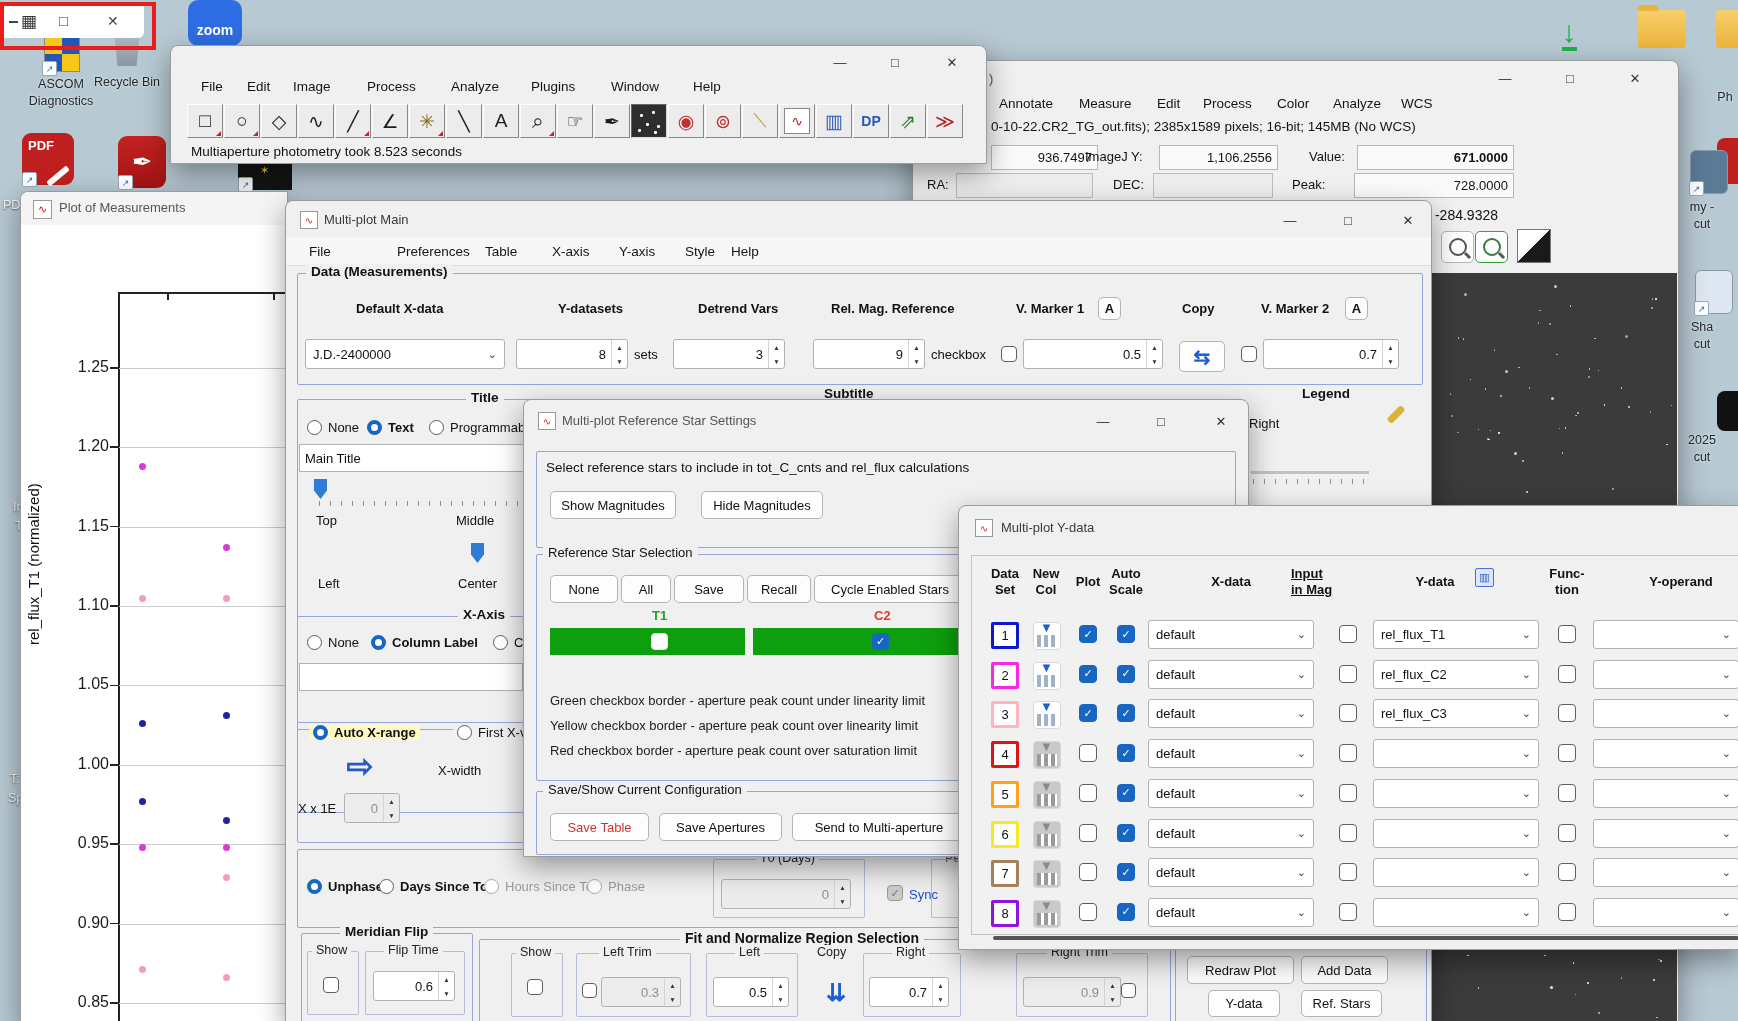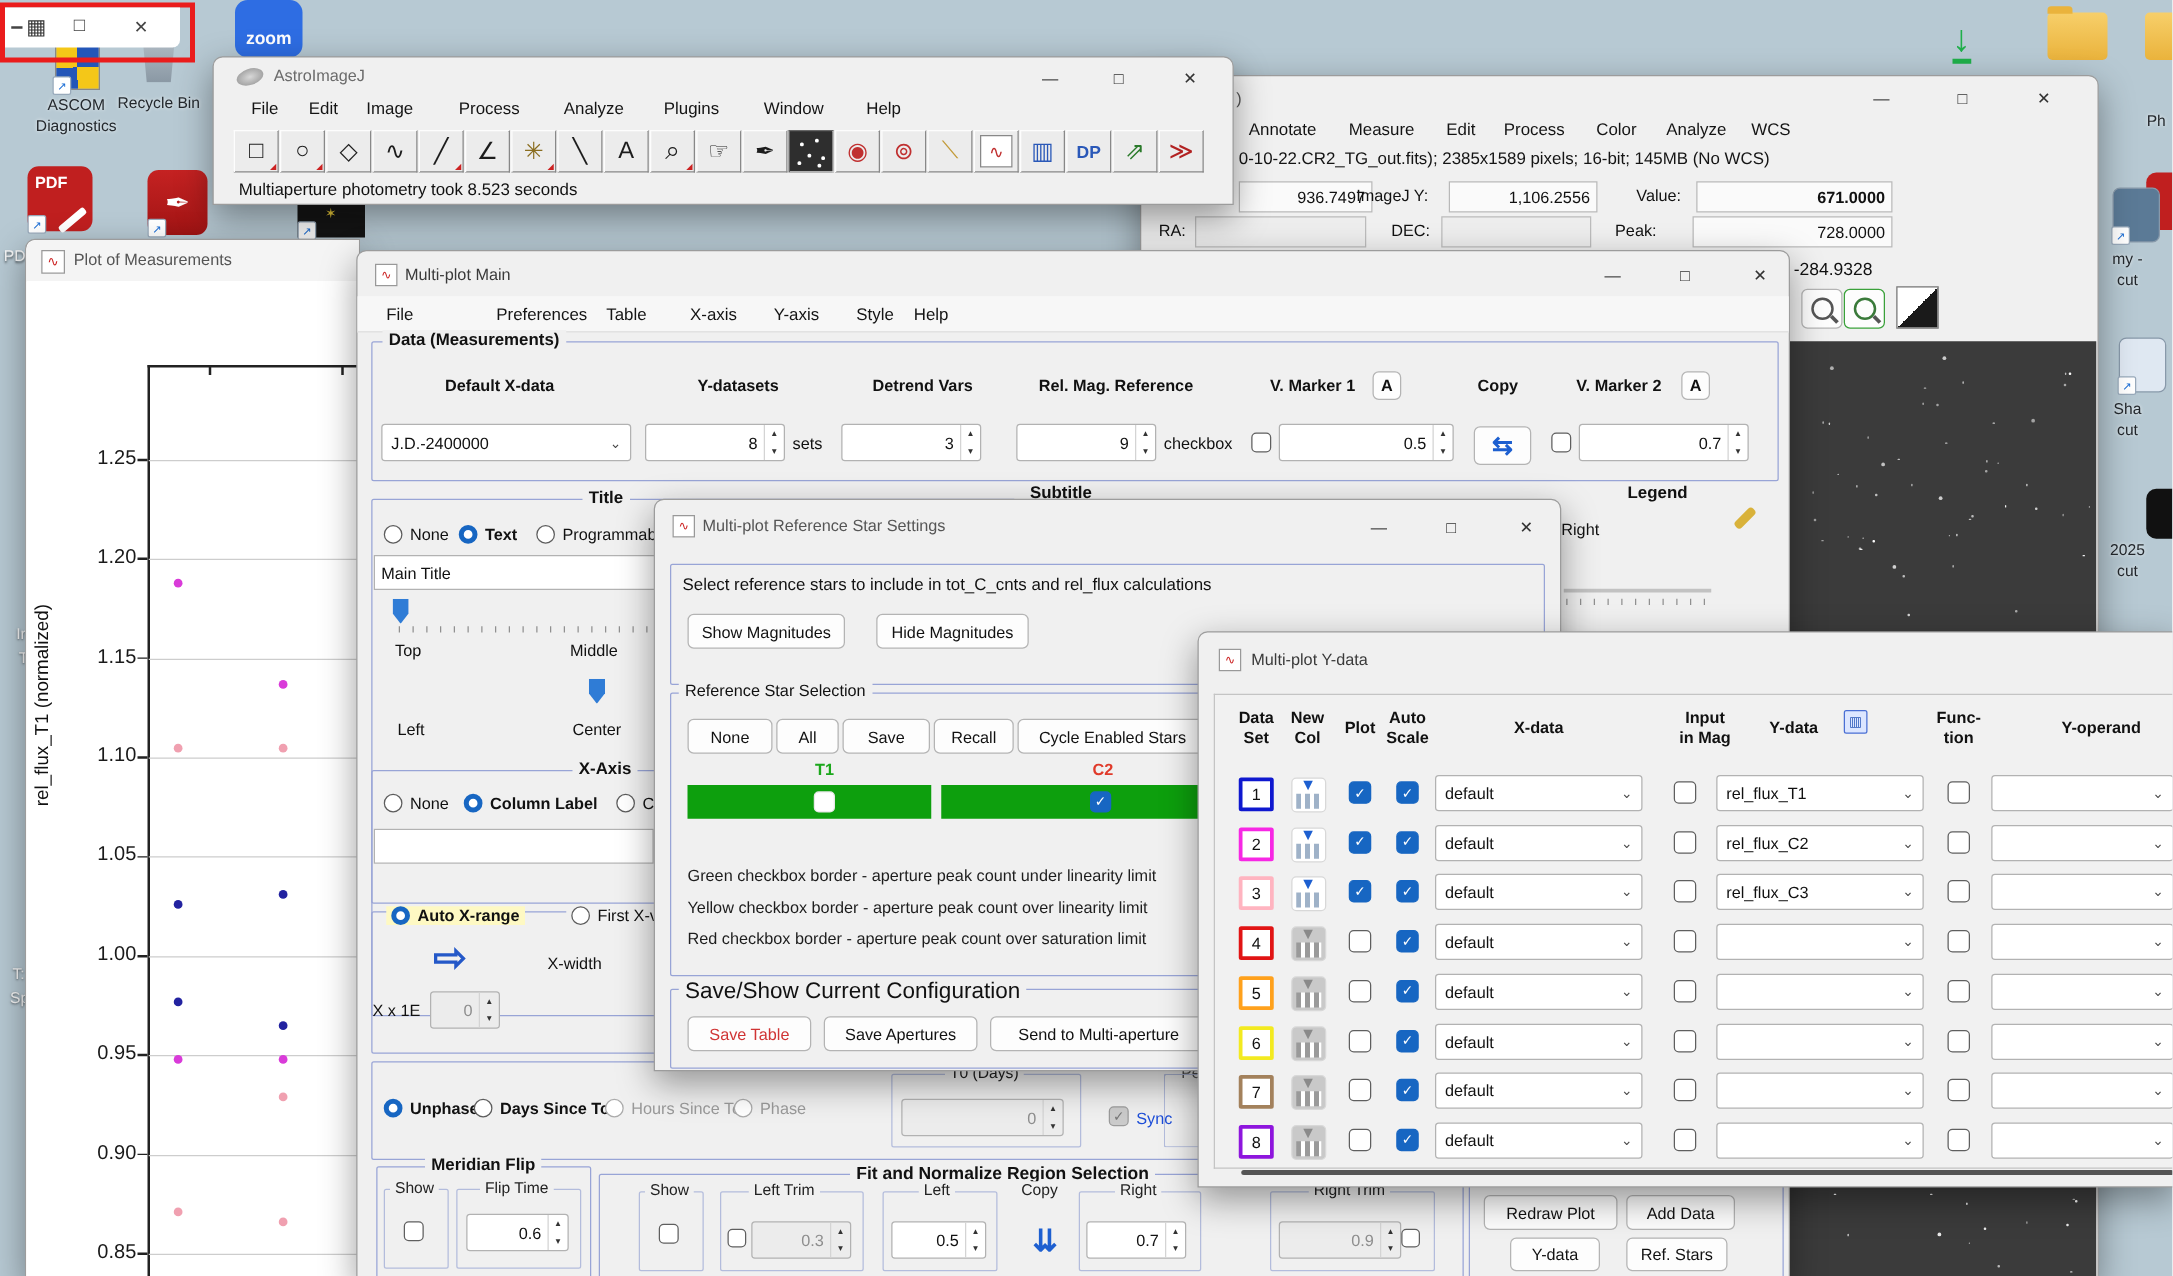--- a/index.html
+++ b/index.html
@@ -295,24 +295,20 @@
   <div class="abs" style="left:0;top:2px;width:148px;height:40px;border:4px solid #ea1c1c;z-index:9;background:transparent">
     <div class="abs" style="left:0;top:0;width:140px;height:32px;background:#fff;border-radius:0 0 6px 0">
       <span style="position:absolute;left:5px;top:15px;width:9px;height:2px;background:#444"></span>
       <span style="position:absolute;left:17px;top:5px;font-size:17px;color:#333">▦</span>
       <span style="position:absolute;left:55px;top:6px;font-size:15px;color:#444">□</span>
       <span style="position:absolute;left:103px;top:7px;font-size:14px;color:#444">✕</span>
     </div>
   </div>
 
   <div class="win" style="left:170px;top:45px;width:815px;height:117px;z-index:2">
-    <div class="abs" style="left:0;top:0;right:0;height:30px">
-      <span style="position:absolute;left:18px;top:9px;width:22px;height:13px;background:radial-gradient(#d8d8d8,#8f8f8f);border-radius:50%;transform:rotate(-18deg)"></span>
-      <span class="tt" style="left:48px;top:7px;color:#6b6b6b">AstroImageJ</span>
-    </div>
     <div class="wc" style="left:650px;top:3px">—</div>
     <div class="wc" style="left:705px;top:3px">□</div>
     <div class="wc" style="left:762px;top:3px">✕</div>
     <div id="aijmenu">
         <div class="mi" style="left: 30px; top: 33px; font-size: 13.5px; color: rgb(20, 20, 20);">File</div>
         <div class="mi" style="left: 76px; top: 33px; font-size: 13.5px; color: rgb(20, 20, 20);">Edit</div>
         <div class="mi" style="left: 122px; top: 33px; font-size: 13.5px; color: rgb(20, 20, 20);">Image</div>
         <div class="mi" style="left: 196px; top: 33px; font-size: 13.5px; color: rgb(20, 20, 20);">Process</div>
         <div class="mi" style="left: 280px; top: 33px; font-size: 13.5px; color: rgb(20, 20, 20);">Analyze</div>
         <div class="mi" style="left: 360px; top: 33px; font-size: 13.5px; color: rgb(20, 20, 20);">Plugins</div>
@@ -736,21 +732,21 @@
     <div class="cb" style="left:127px;top:233px;width:17px;height:17px;border-color:#e8e8e8"></div>
     <div class="abs" style="left:229px;top:228px;width:210px;height:27px;background:#0d9f0d"></div>
     <div class="cb on" style="left:348px;top:233px;width:17px;height:17px">✓</div>
     <div id="refLegend">
         <div class="lbl" style="left: 26px; top: 293px; font-size: 13px; color: rgb(29, 29, 29);">Green checkbox border - aperture peak count under linearity limit</div>
         <div class="lbl" style="left: 26px; top: 318px; font-size: 13px; color: rgb(29, 29, 29);">Yellow checkbox border - aperture peak count over linearity limit</div>
         <div class="lbl" style="left: 26px; top: 343px; font-size: 13px; color: rgb(29, 29, 29);">Red checkbox border - aperture peak count over saturation limit</div>
       </div>
 
     <div class="grp" style="left:12px;top:391px;width:698px;height:62px">
-      <span class="glab" style="left:6px;top:-10px;font-weight:400;font-size:18px">Save/Show Current Configuration</span>
+      <span class="glab" style="left:6px;top:-10px;font-weight:400;font-size:13px">Save/Show Current Configuration</span>
     </div>
     <div id="refSaveButtons">
         <div class="btn" style="left: 26px; top: 413px; width: 97px; height: 26px; color: rgb(208, 52, 52);">Save Table</div>
         <div class="btn" style="left: 135px; top: 413px; width: 121px; height: 26px; color: rgb(17, 17, 17);">Save Apertures</div>
         <div class="btn" style="left: 268px; top: 413px; width: 172px; height: 26px; color: rgb(17, 17, 17);">Send to Multi-aperture</div>
       </div>
   </div>
 
   <div class="win" style="left:958px;top:505px;width:780px;height:443px;border-radius:8px 0 0 0;z-index:6">
     <div class="abs" style="left:0;top:0;right:0;height:44px">
@@ -770,21 +766,21 @@
         <div style="position: absolute; left: 74px; top: 68px; width: 110px; text-align: center; font-weight: 700; font-size: 13px; line-height: 16px;">
           <div>Plot</div>
         </div>
         <div style="position: absolute; left: 112px; top: 60px; width: 110px; text-align: center; font-weight: 700; font-size: 13px; line-height: 16px;">
           <div>Auto</div>
           <div>Scale</div>
         </div>
         <div style="position: absolute; left: 217px; top: 68px; width: 110px; text-align: center; font-weight: 700; font-size: 13px; line-height: 16px;">
           <div>X-data</div>
         </div>
-        <div style="position: absolute; left: 350px; top: 60px; width: 110px; text-align: center; font-weight: 700; font-size: 13px; line-height: 16px;">
+        <div style="position: absolute; left: 332px; top: 60px; width: 110px; text-align: left; font-weight: 700; font-size: 13px; line-height: 16px; text-decoration: underline;">
           <div>Input</div>
           <div>in Mag</div>
         </div>
         <div style="position: absolute; left: 421px; top: 68px; width: 110px; text-align: center; font-weight: 700; font-size: 13px; line-height: 16px;">
           <div>Y-data</div>
         </div>
         <div style="position: absolute; left: 553px; top: 60px; width: 110px; text-align: center; font-weight: 700; font-size: 13px; line-height: 16px;">
           <div>Func-</div>
           <div>tion</div>
         </div>

